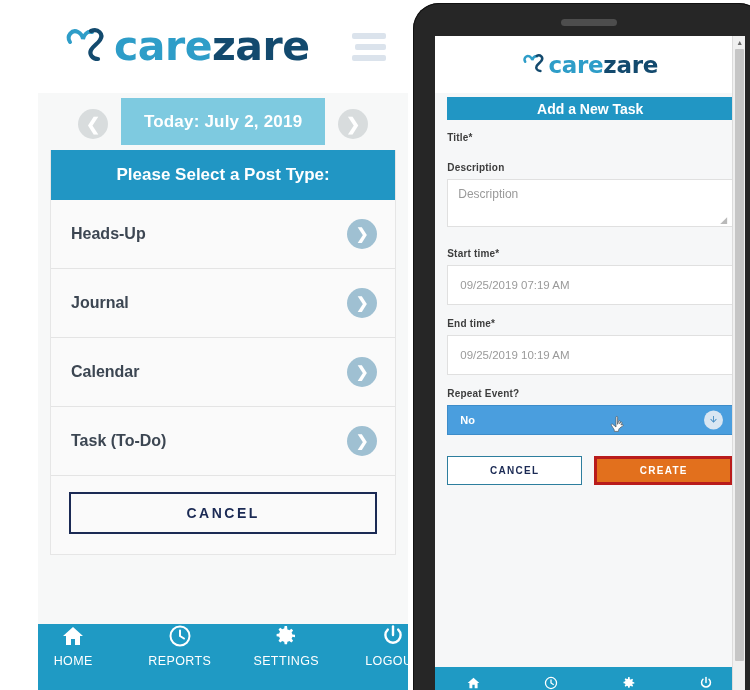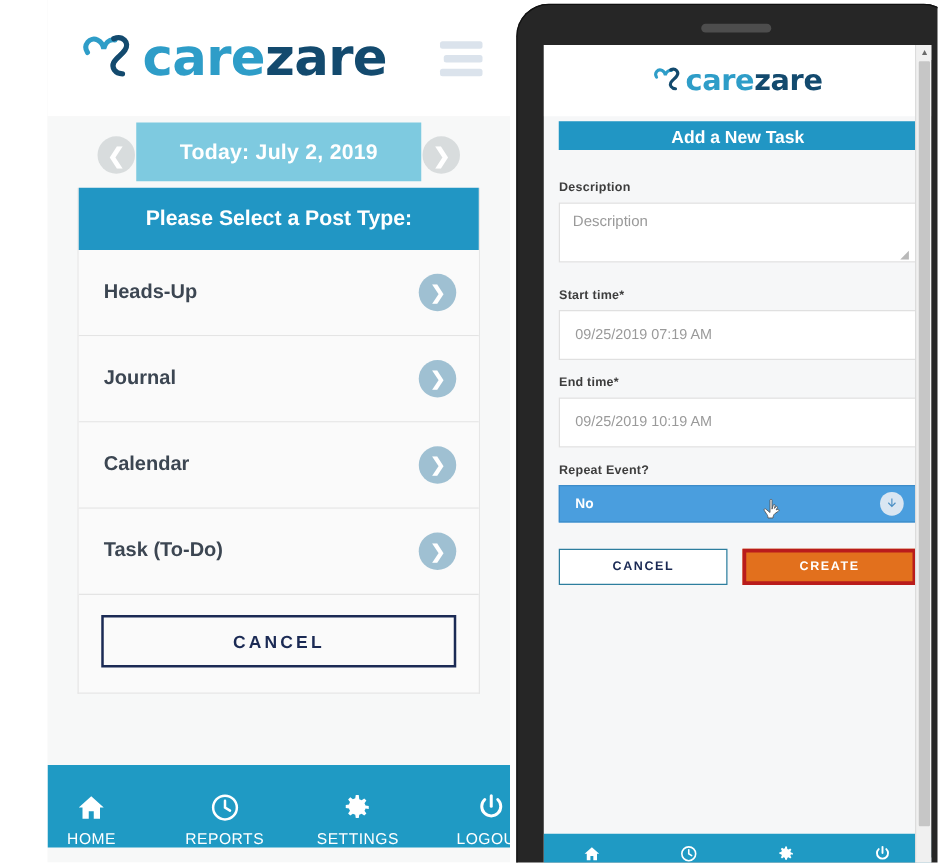--- a/index.html
+++ b/index.html
@@ -34,36 +34,36 @@
   .hamburger { display: flex; flex-direction: column; gap: 5px; width: 34px; cursor: pointer; }
   .hamburger i { display: block; height: 6px; border-radius: 2px; background: #dbe3ec; }
   .hamburger i:nth-child(2) { margin-left: 3px; width: calc(100% - 3px); }
 
   
   .date-nav {
     position: relative; height: 57px; background: #f7f8f8;
     display: flex; align-items: center; justify-content: center;
   }
   .date-pill {
-    width: 228px; height: 47px; background: #7ecae0; color: #ffffff;
+    width: 204px; height: 47px; background: #7ecae0; color: #ffffff;
     display: flex; align-items: center; justify-content: center;
     font-size: 17px; font-weight: bold; letter-spacing: 0.2px;
   }
   .circ-arrow {
     position: absolute; top: 16px;
     width: 30px; height: 30px; border-radius: 50%;
     background: #d8dcdd; color: #ffffff;
     display: flex; align-items: center; justify-content: center;
     font-size: 17px; font-weight: bold; cursor: pointer;
   }
   .circ-arrow.prev { left: 40px; }
   .circ-arrow.next { right: 40px; }
 
   
-  .post-card { margin: 0 24px; background: #fafafa; border: 1px solid #e6e6e6; border-top: none; }
+  .post-card { margin: 0 12px; background: #fafafa; border: 1px solid #e6e6e6; border-top: none; }
   .post-head {
     background: #2196c4; color: #ffffff; height: 50px;
     display: flex; align-items: center; justify-content: center;
     font-size: 17px; font-weight: bold;
   }
   .post-row {
     height: 69px; display: flex; align-items: center; justify-content: space-between;
     padding: 0 18px 0 20px; border-bottom: 1px solid #e4e4e4;
     background: #fafafa; cursor: pointer;
   }
@@ -76,22 +76,22 @@
   .cancel-wrap { padding: 16px 18px 20px 18px; }
   .btn-cancel-lg {
     width: 100%; height: 42px; background: transparent;
     border: 2px solid #1b2a54; color: #1b2a54;
     font-size: 14px; font-weight: bold; letter-spacing: 2.5px;
     display: flex; align-items: center; justify-content: center; cursor: pointer;
   }
 
   
   .lp-bottom-nav {
-    position: absolute; left: 0; bottom: 12px; width: 390px; height: 66px;
-    background: #1f9ac4; display: flex; align-items: flex-end; gap: 36px;
+    position: absolute; left: 0; bottom: 0; width: 390px; height: 66px;
+    background: #1f9ac4; display: flex; align-items: flex-start; gap: 36px;
   }
   .nav-item {
     flex: 1; display: flex; flex-direction: column; align-items: center;
     gap: 6px; color: #ffffff; cursor: pointer;
   }
   .nav-item .nav-label { font-size: 12.5px; letter-spacing: 0.4px; }
 
   
   .right-panel { position: relative; width: 360px; height: 690px; background: #ffffff; }
   .phone {
@@ -267,20 +267,21 @@
             <path d="M6 16 C2 10, 8 3, 14 6 C17 7.5, 18.5 10, 19 13 C20 9, 23 5, 28 6" fill="none" stroke="#2e9dc8" stroke-width="4.5" stroke-linecap="round"></path>
             <path d="M27 5 C34 2, 40 8, 36 14 C33.5 18, 29 20, 27 24 C25 28, 28 33, 34 33" fill="none" stroke="#134a6e" stroke-width="4.6" stroke-linecap="round"></path>
           </svg>
           <div class="ph-logo-text"><span class="logo-care">care</span><span class="logo-zare">zare</span></div>
         </div>
 
         <div class="ph-addtask">Add a New Task</div>
 
         <div class="ph-form">
 
+          <div class="fld-label">Title*</div>
 
           <div class="fld-gap"></div>
 
           <div class="fld-label">Description</div>
           <div class="fld-textarea">
             <span>Description</span>
             <span class="resize-grip">◢</span>
           </div>
 
           <div class="fld-gap-lg"></div>

